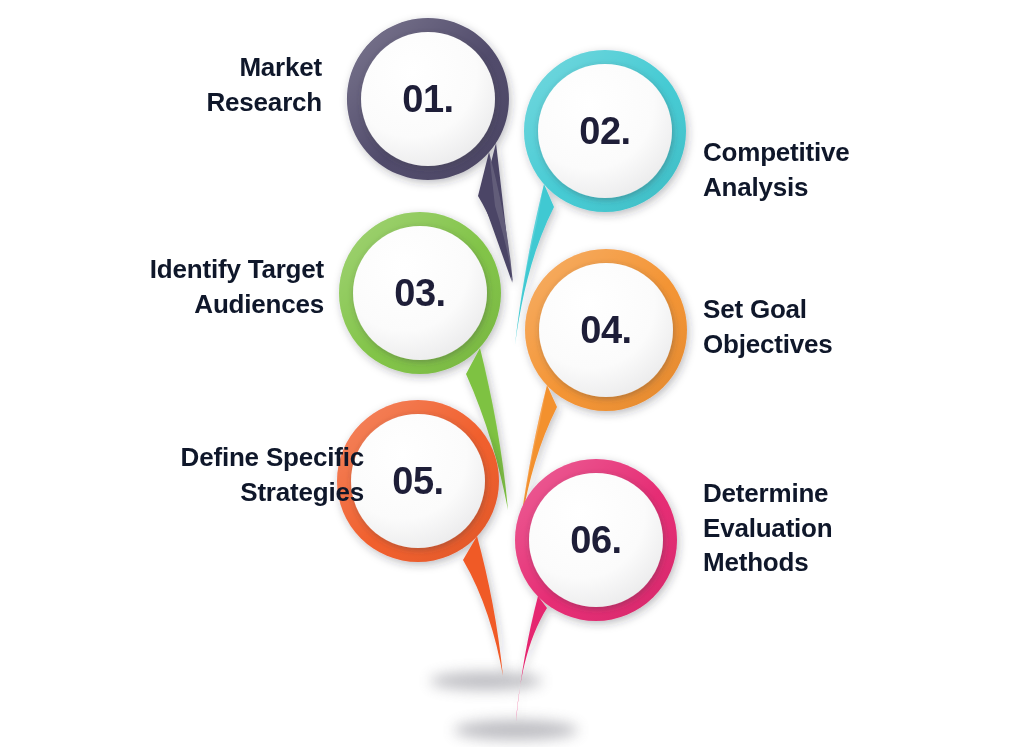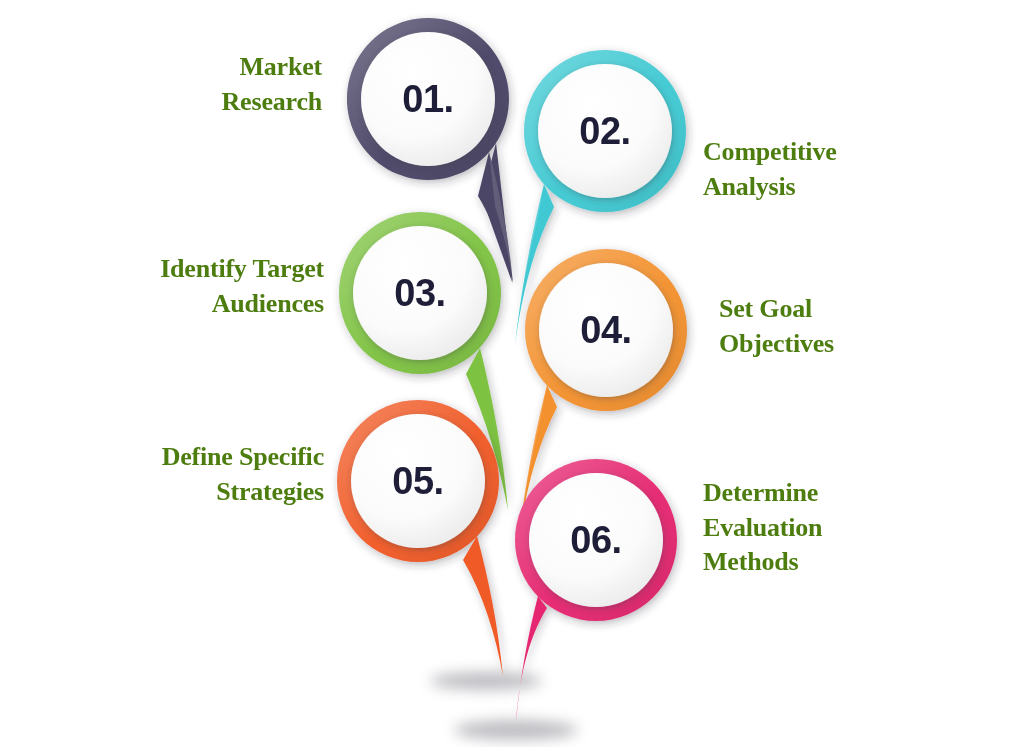--- a/index.html
+++ b/index.html
@@ -25,38 +25,38 @@
   .pin-number {
     font-family: "Liberation Sans", sans-serif;
     font-weight: bold;
     font-size: 38px;
     fill: #1e1e38;
     letter-spacing: -0.5px;
   }
 
   .step-label {
     position: absolute;
-    font-family: Liberation Serif, serif;
+    font-family: Liberation Sans, sans-serif;
     font-weight: bold;
     font-size: 26px;
     line-height: 1.33;
-    color: #4d7c0f;
+    color: #0f172a;
     letter-spacing: -0.2px;
     white-space: pre-line;
   }
 
   .label-left  { text-align: right; }
   .label-right { text-align: left; }
 
   
   .label-01 { right: 702px; top:  50px; width: 260px; }
   .label-02 { left:  703px; top:  95px; width: 300px; margin-top: 40px; }
   .label-03 { right: 700px; top: 252px; width: 300px; text-align: right; }
   .label-04 { left:  703px; top: 292px; width: 300px; }
-  .label-05 { right: 700px; top: 440px; width: 300px; }
+  .label-05 { right: 660px; top: 440px; width: 300px; }
   .label-06 { left:  703px; top: 476px; width: 300px; }
 </style>
 </head>
 <body style="background: rgb(255, 255, 255);">
 
 <svg id="infographic" viewBox="0 0 1024 747" xmlns="http://www.w3.org/2000/svg">
   <defs>
 
     <radialGradient id="innerGlossGrad" cx="38%" cy="30%" r="78%">
       <stop offset="0%" stop-color="#ffffff"></stop>
@@ -196,19 +196,19 @@
     <text x="596" y="540" class="pin-number" text-anchor="middle" dominant-baseline="central">06.</text>
   </g>
 </svg>
 
 <div class="step-label label-left  label-01" style="white-space: pre-line;">Market
 Research</div>
 <div class="step-label label-right label-02" style="white-space: pre-line;">Competitive
 Analysis</div>
 <div class="step-label label-left  label-03" style="white-space: pre-line;">Identify Target
 Audiences</div>
-<div class="step-label label-right label-04" style="white-space: pre-line; margin-left: 16px;">Set Goal
+<div class="step-label label-right label-04" style="white-space: pre-line;">Set Goal
 Objectives</div>
 <div class="step-label label-left  label-05" style="white-space: pre-line;">Define Specific
 Strategies</div>
 <div class="step-label label-right label-06" style="white-space: pre-line;">Determine
 Evaluation
 Methods</div>
 
 </body></html>

